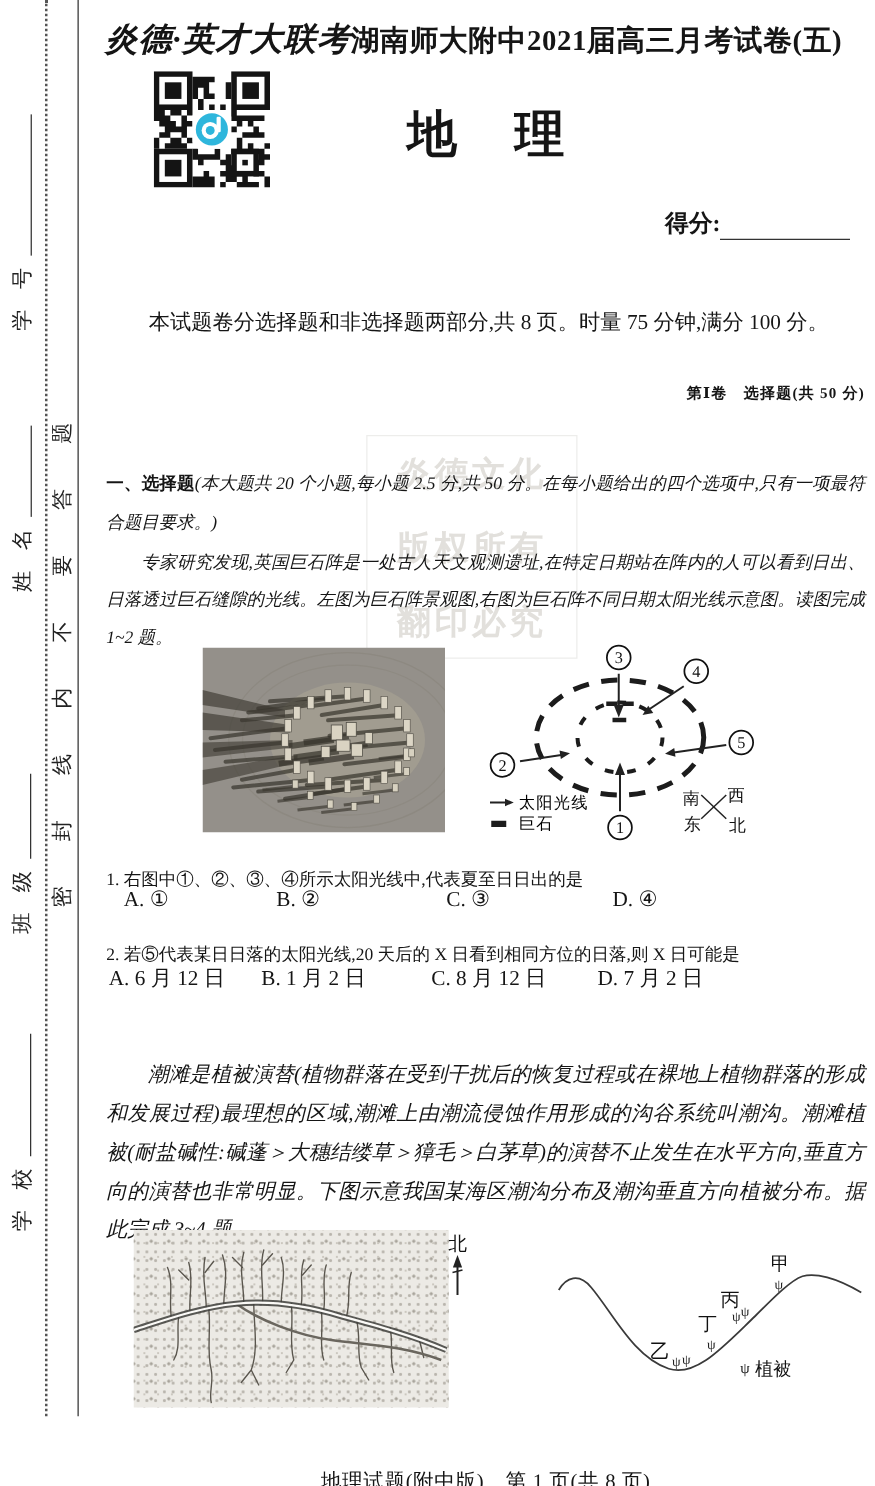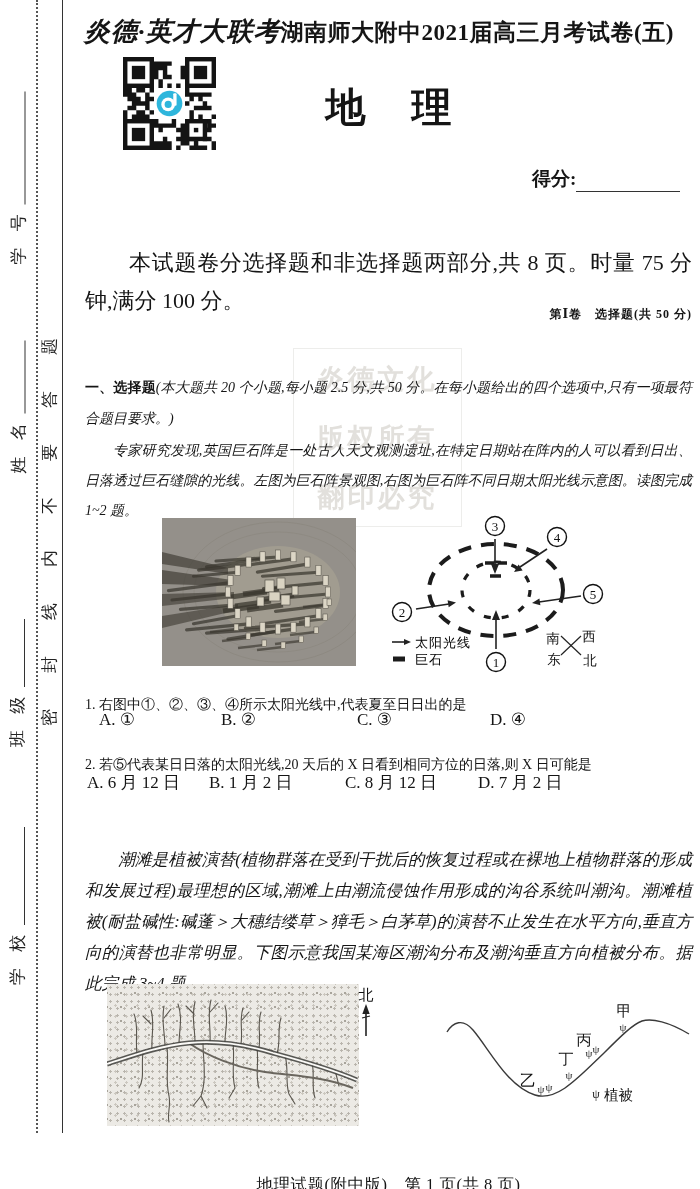--- a/index.html
+++ b/index.html
@@ -20,21 +20,21 @@
         font-size:17px;letter-spacing:36px;white-space:nowrap;text-align:center;color:#222;}
   
   .hdr{position:absolute;left:84px;top:14px;width:610px;display:flex;align-items:baseline;white-space:nowrap;font-weight:bold;}
   .brand{font-size:26px;font-style:italic;font-weight:900;letter-spacing:1px;}
   .hdr-rest{font-size:23px;letter-spacing:.5px;}
   .qr{position:absolute;left:123px;top:57px;width:93px;height:93px;}
   .subject{position:absolute;left:85px;top:80px;width:607px;text-align:center;}
   .subject span{font-size:40px;font-weight:bold;letter-spacing:46px;padding-left:46px;}
   .score{position:absolute;left:532px;top:166px;font-size:19px;font-weight:bold;}
   .score .blank{display:inline-block;width:104px;border-bottom:1.6px solid #333;height:19px;vertical-align:bottom;}
-  .intro{top:222px;line-height:38px;font-size:22px;}
+  .intro{top:222px;line-height:38px;font-size:17px;}
   .sec-title{top:306px;text-align:right;font-size:12px;font-weight:bold;letter-spacing:1px;}
   .instr{top:358px;line-height:31px;}
   .instr .lead{font-weight:bold;font-style:normal;}
   .stim1{top:422px;}
   .q{padding-left:21px;text-indent:-21px;}
   .q1{top:676px;}
   .opts{position:absolute;left:85px;width:607px;display:grid;grid-template-columns:122px 136px 133px auto;font-size:17px;line-height:26px;}
   .q1opts{top:707px;padding-left:14px;}
   .q2{top:737px;line-height:28px;}
   .q2opts{top:770px;padding-left:2px;}

